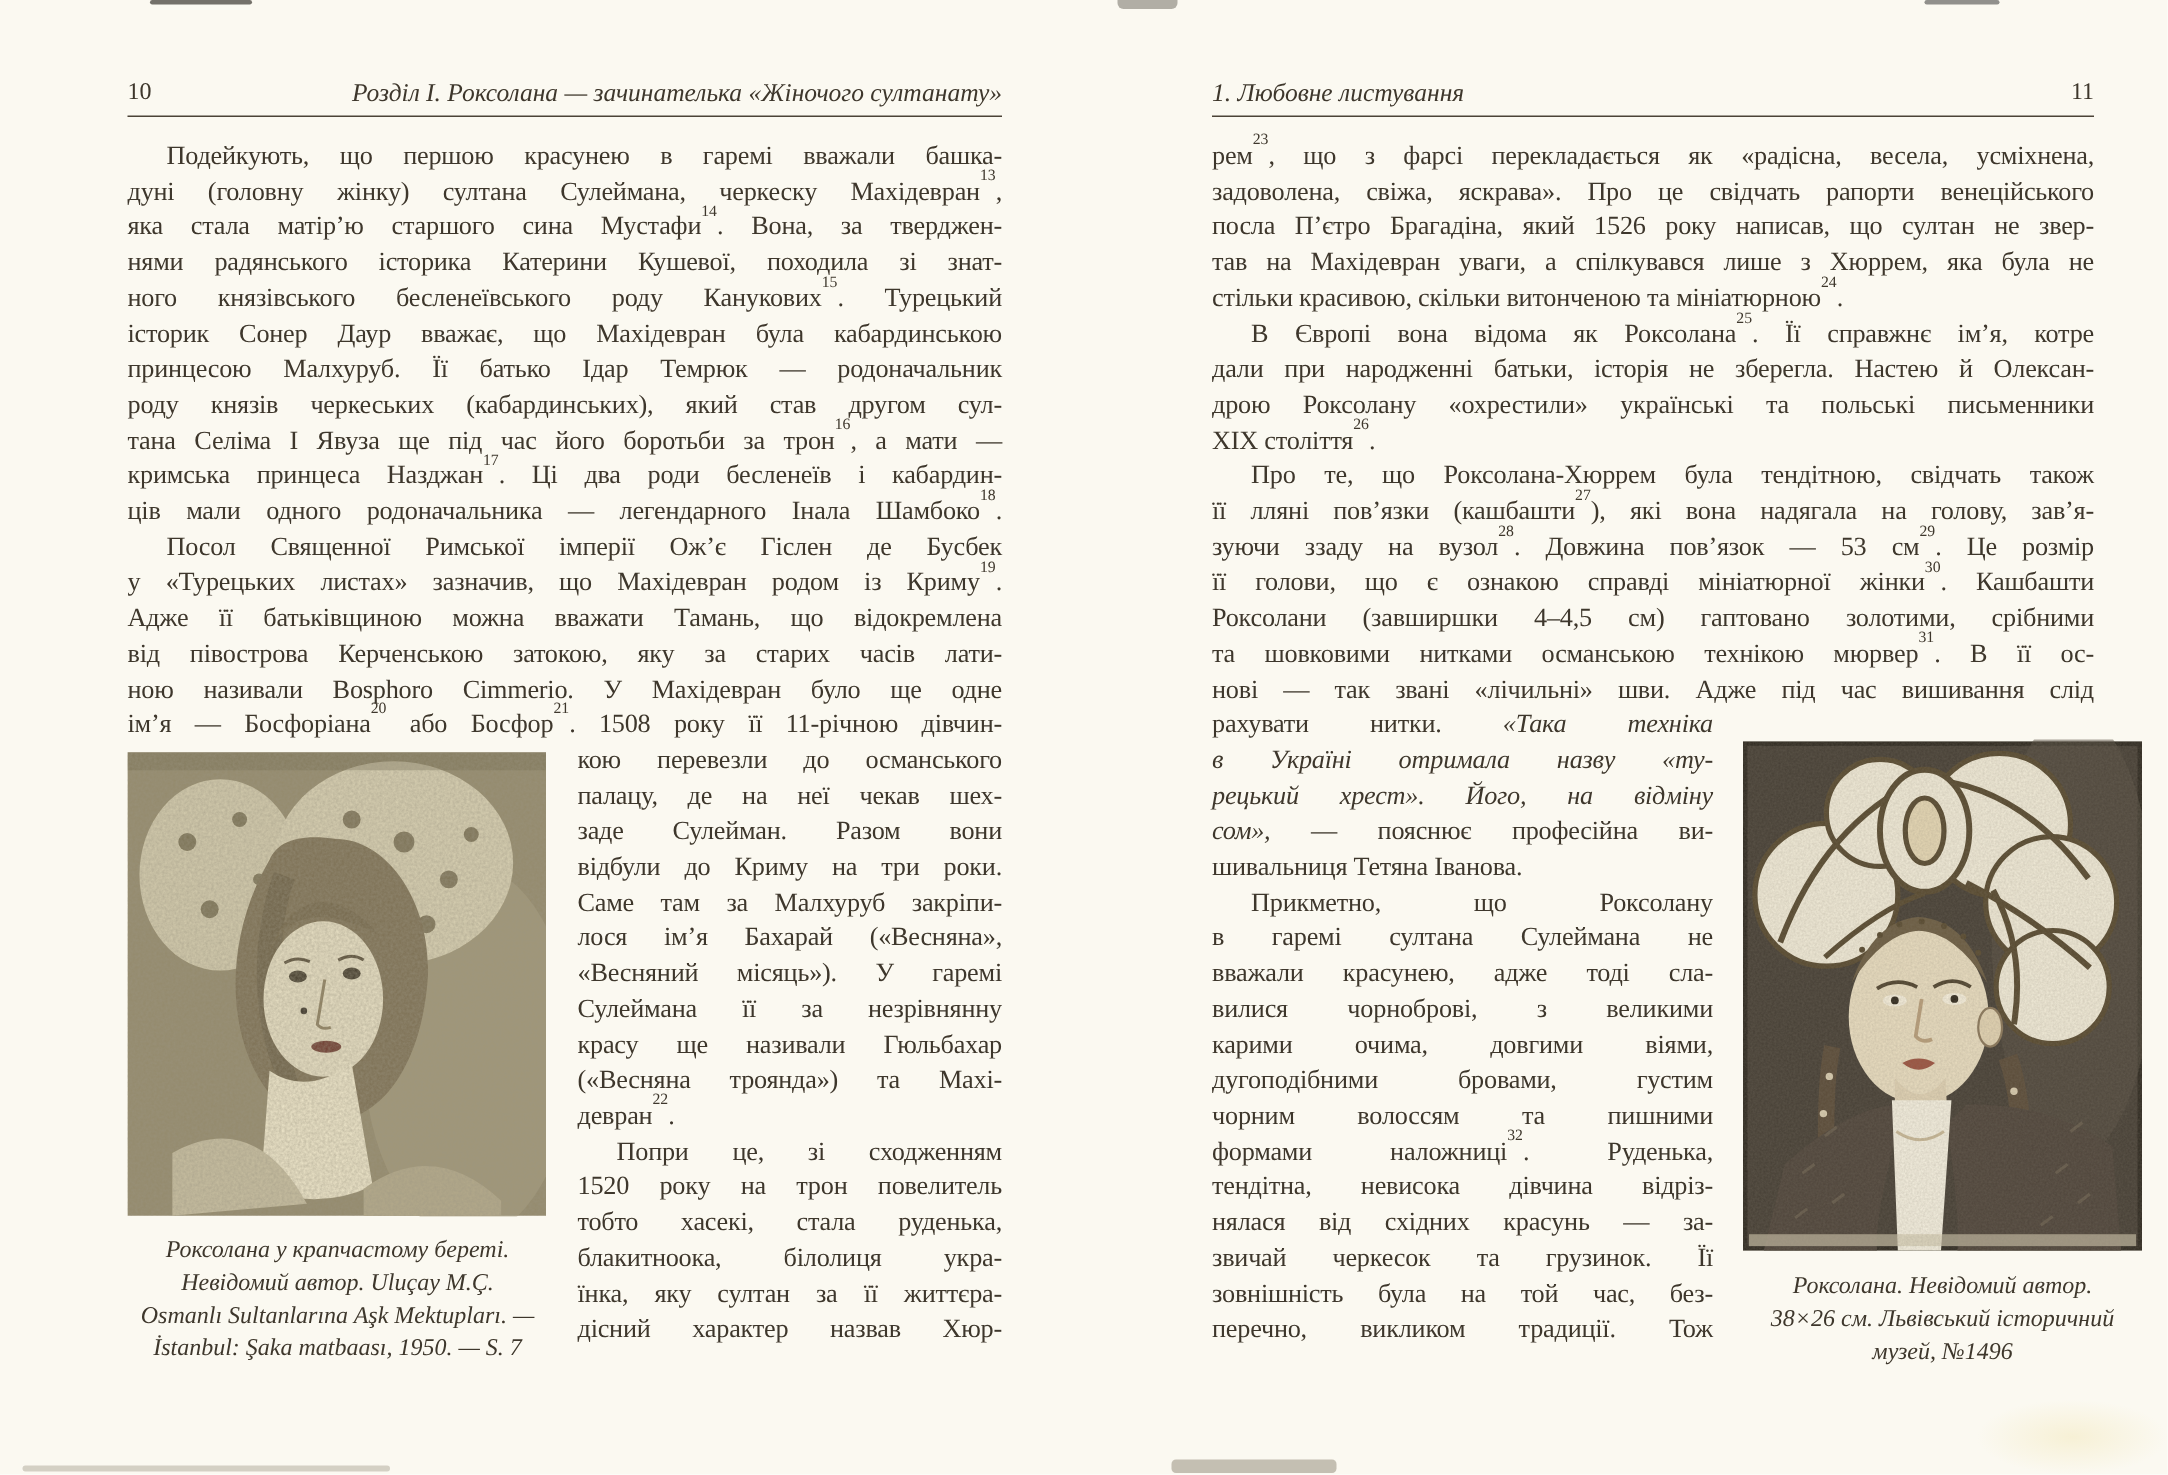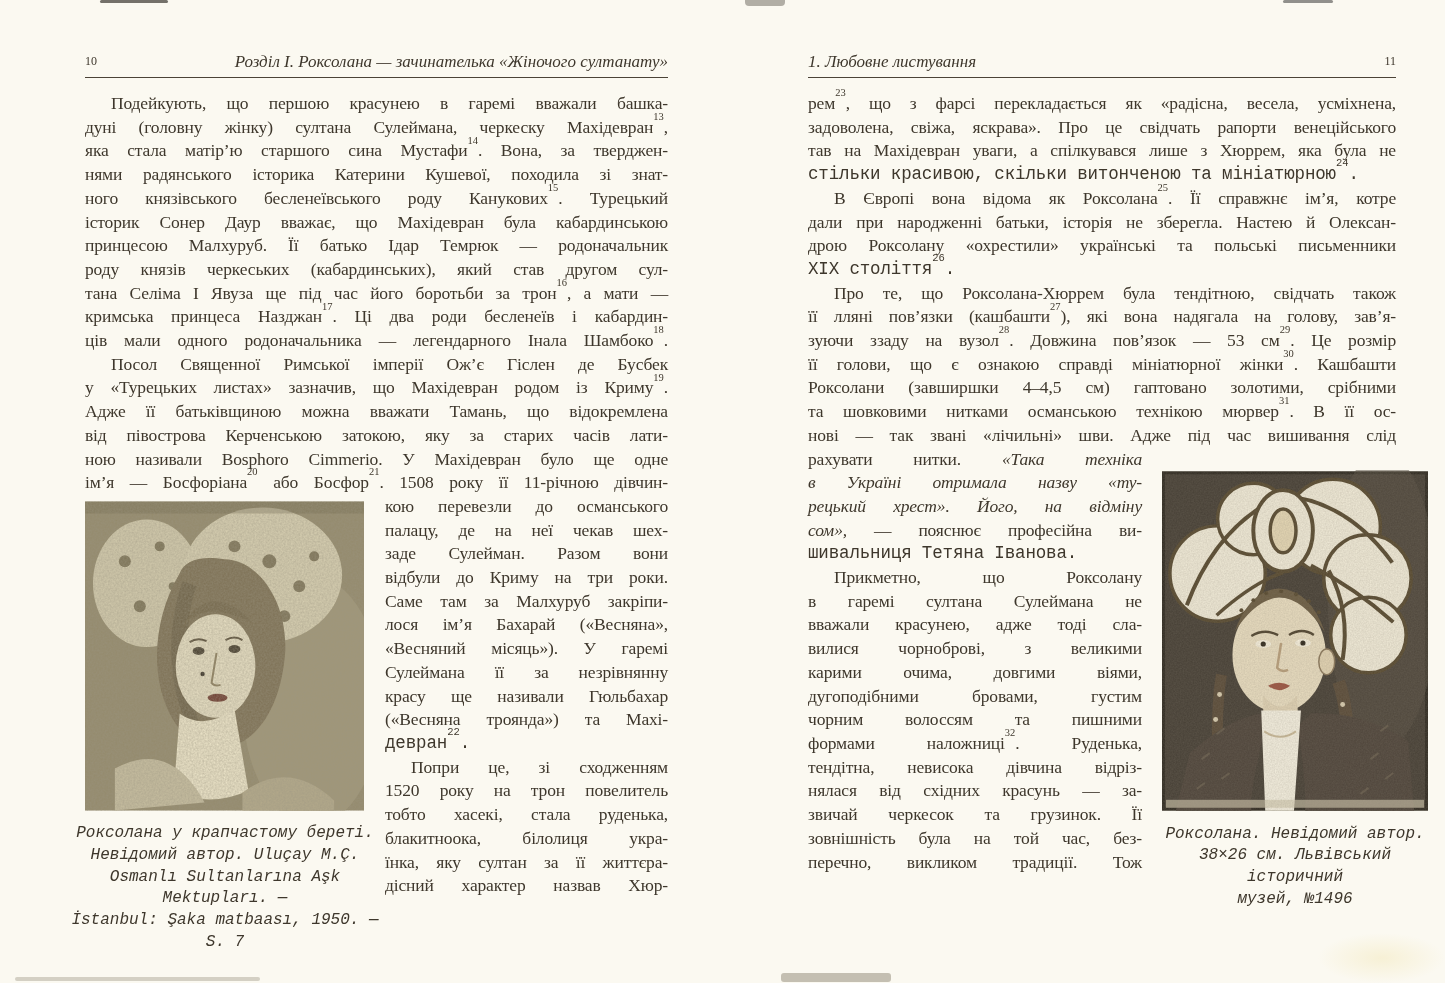--- a/index.html
+++ b/index.html
@@ -6,30 +6,30 @@
   .sheet{
     position:relative;width:1445px;height:983px;overflow:hidden;
     background:#fbf9f1;
     font-family:"Liberation Serif","DejaVu Serif",serif;
     color:#3e372c;
   }
   .page{position:absolute;top:50px;}
   .page-left{left:85px;width:583px;}
   .page-right{left:808px;width:588px;}
   .hdr{position:relative;height:23px;font-size:17px;line-height:23px;}
-  .hdr .pgno{position:absolute;top:0;font-style:normal;font-size:12px;}
+  .hdr .pgno{position:absolute;top:0;font-style:normal;font-size:16px;}
   .page-left .pgno{left:0;}
   .page-right .pgno{right:0;}
   .hdr .rh-title{display:block;font-style:italic;}
   .page-left .rh-title{text-align:right;}
   .page-right .rh-title{text-align:left;}
   .rule{border-top:1.6px solid #4b4337;margin-top:4px;}
   .body-block{margin-top:14px;font-size:17.5px;letter-spacing:-0.15px;}
   .line{line-height:23.7px;text-align:justify;text-align-last:justify;}
-  .line.end{text-align-last:left;font-family:Liberation Mono, monospace;}
+  .line.end{text-align-last:left;}
   .line.ind{padding-left:26px;}
   sup{font-size:10.5px;line-height:0;position:relative;top:-6px;letter-spacing:0;}
   .twocol{display:flex;}
   .page-left .twocol{gap:21px;}
   .page-right .twocol{gap:20px;}
   .col-text{flex:1;font-size:17.5px;letter-spacing:-0.15px;}
   figure{margin:0;padding:0;}
   .fig-left{width:279px;flex:0 0 279px;margin-top:6px;}
   .fig-right{width:266px;flex:0 0 266px;margin-top:22px;margin-right:-32px;}
   .caption{font-size:16px;font-style:italic;margin-top:12px;}
@@ -159,20 +159,21 @@
   <div class="page page-right">
     <div class="hdr">
       <span class="rh-title">1. Любовне листування</span>
       <span class="pgno">11</span>
     </div>
     <div class="rule"></div>
 
     <div class="body-block">
         <div class="line">рем<sup>23</sup>, що з фарсі перекладається як «радісна, весела, усміхнена,</div>
         <div class="line">задоволена, свіжа, яскрава». Про це свідчать рапорти венеційського</div>
+        <div class="line">посла П’єтро Брагадіна, який 1526 року написав, що султан не звер-</div>
         <div class="line">тав на Махідевран уваги, а спілкувався лише з Хюррем, яка була не</div>
         <div class="line end">стільки красивою, скільки витонченою та мініатюрною<sup>24</sup>.</div>
         <div class="line ind">В Європі вона відома як Роксолана<sup>25</sup>. Її справжнє ім’я, котре</div>
         <div class="line">дали при народженні батьки, історія не зберегла. Настею й Олексан-</div>
         <div class="line">дрою Роксолану «охрестили» українські та польські письменники</div>
         <div class="line end">XIX століття<sup>26</sup>.</div>
         <div class="line ind">Про те, що Роксолана-Хюррем була тендітною, свідчать також</div>
         <div class="line">її лляні пов’язки (кашбашти<sup>27</sup>), які вона надягала на голову, зав’я-</div>
         <div class="line">зуючи ззаду на вузол<sup>28</sup>. Довжина пов’язок — 53 см<sup>29</sup>. Це розмір</div>
         <div class="line">її голови, що є ознакою справді мініатюрної жінки<sup>30</sup>. Кашбашти</div>

